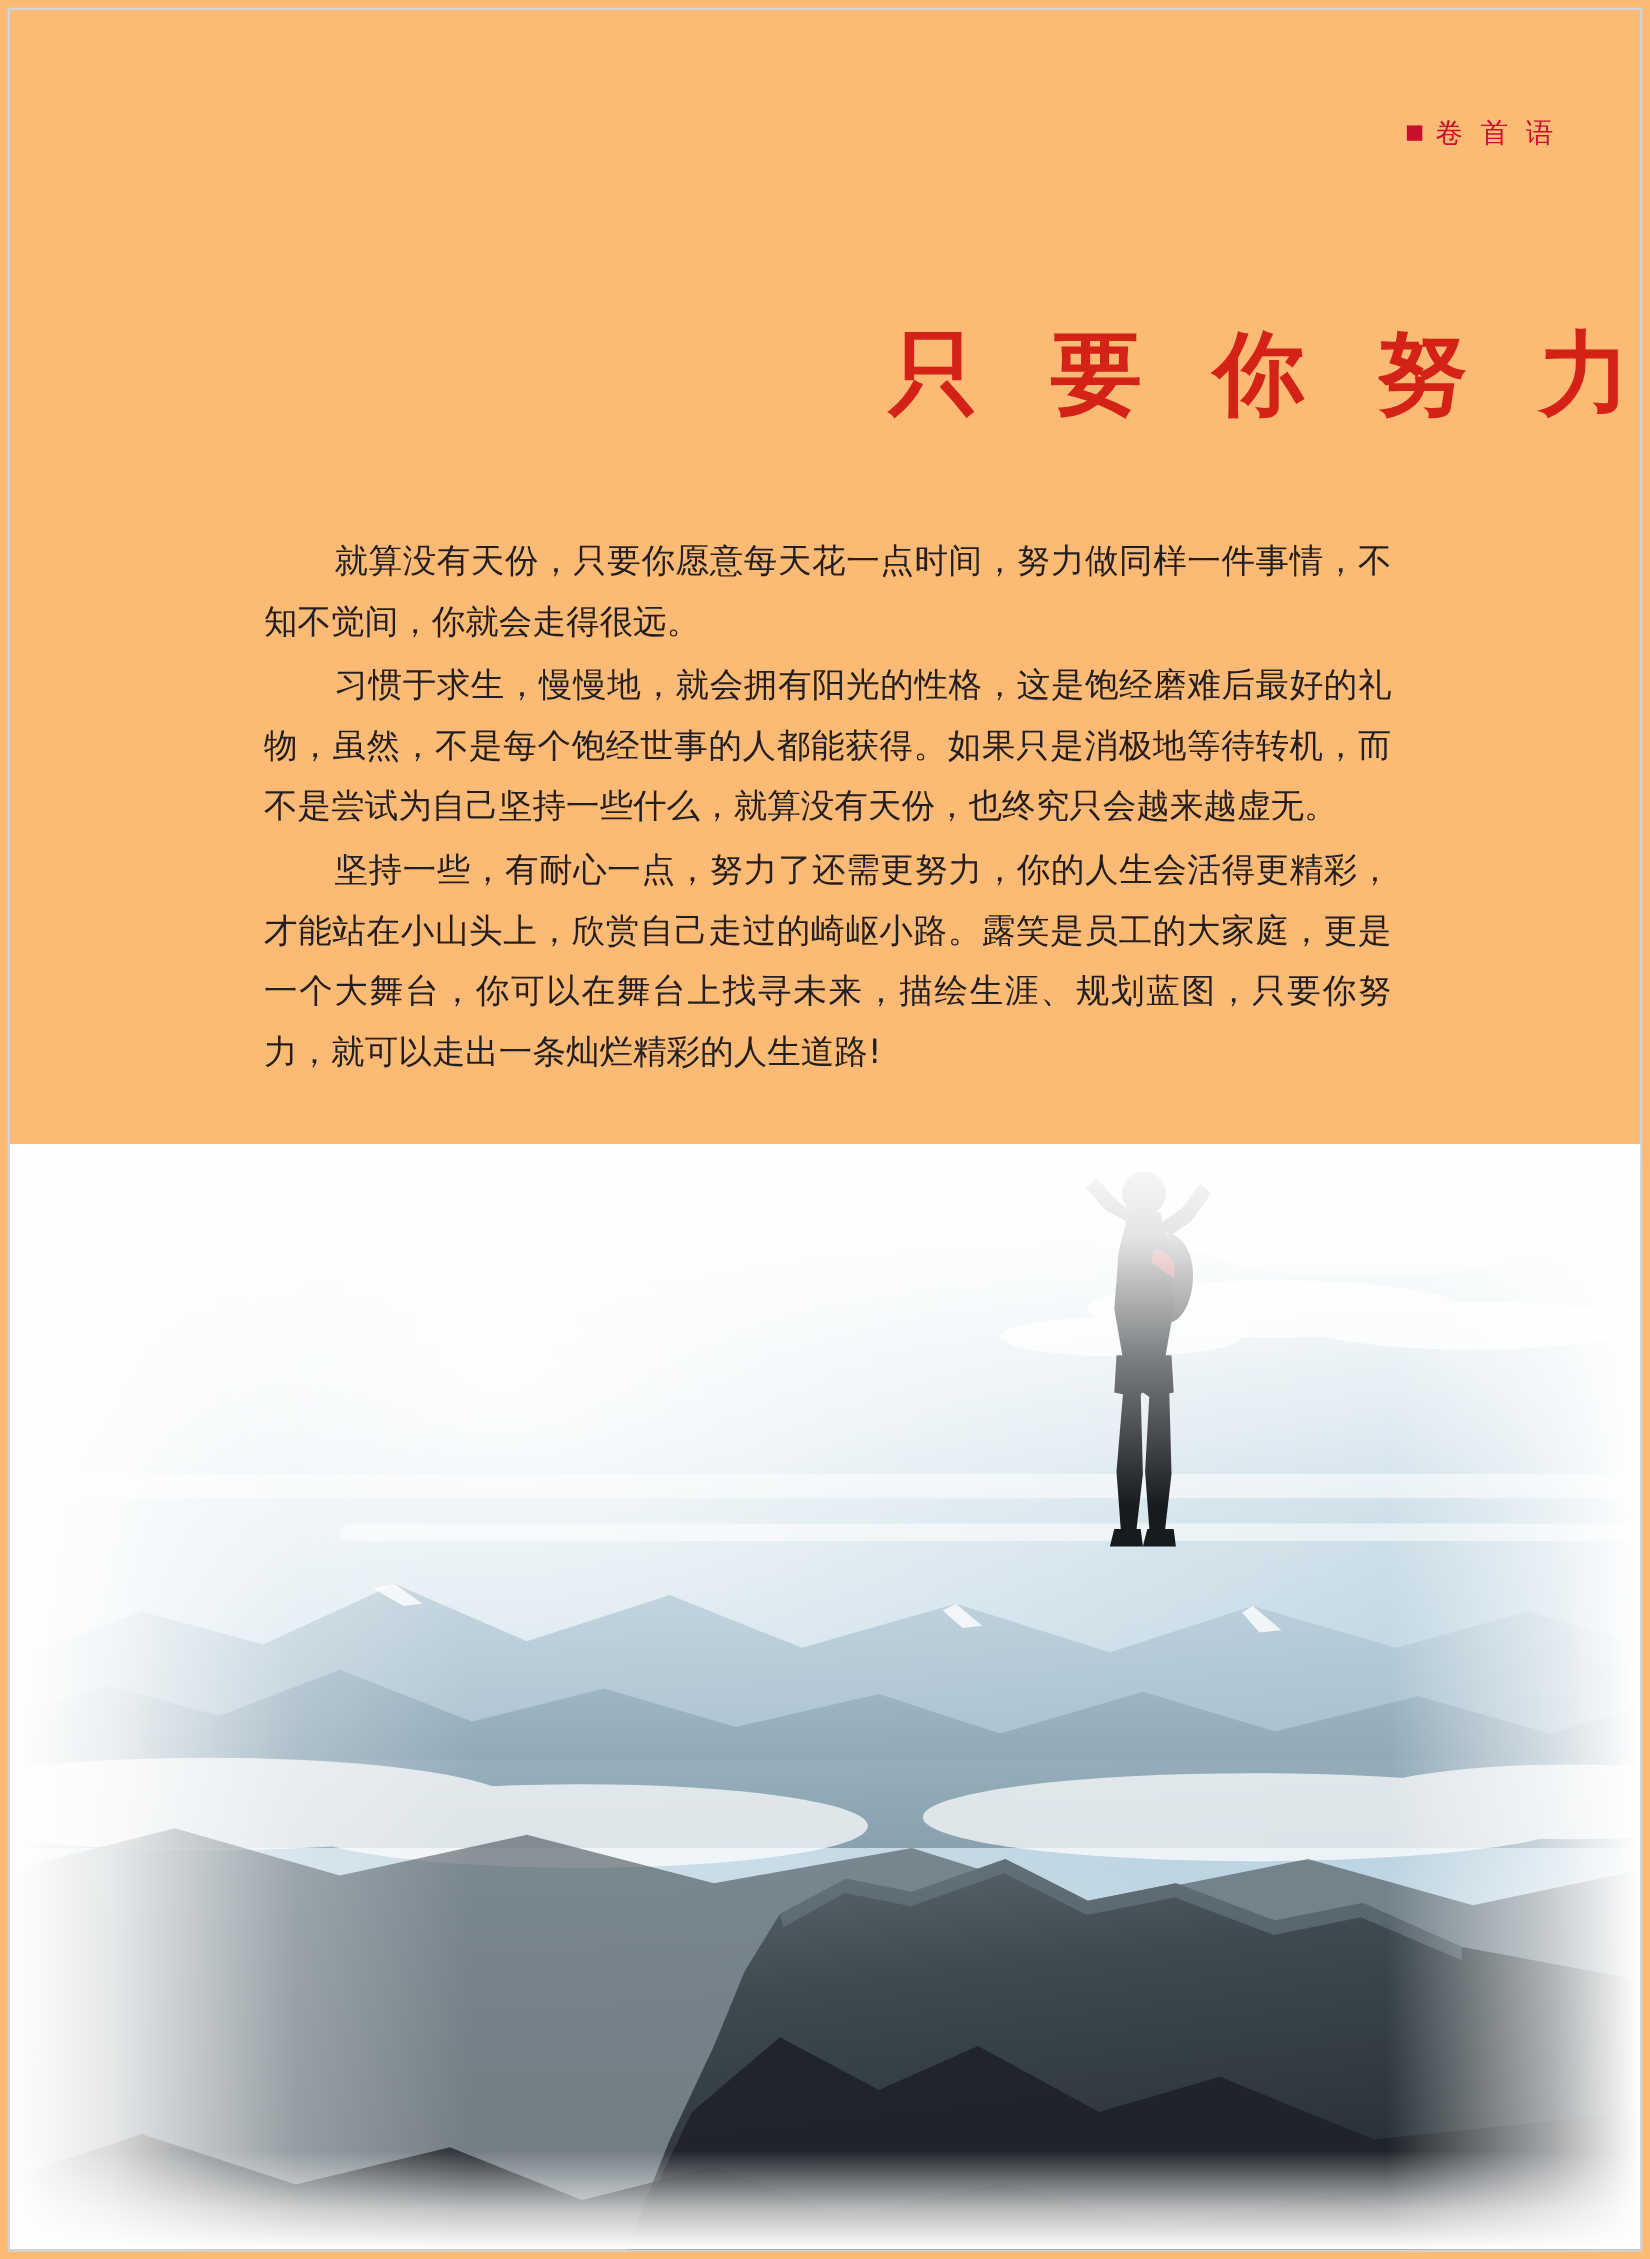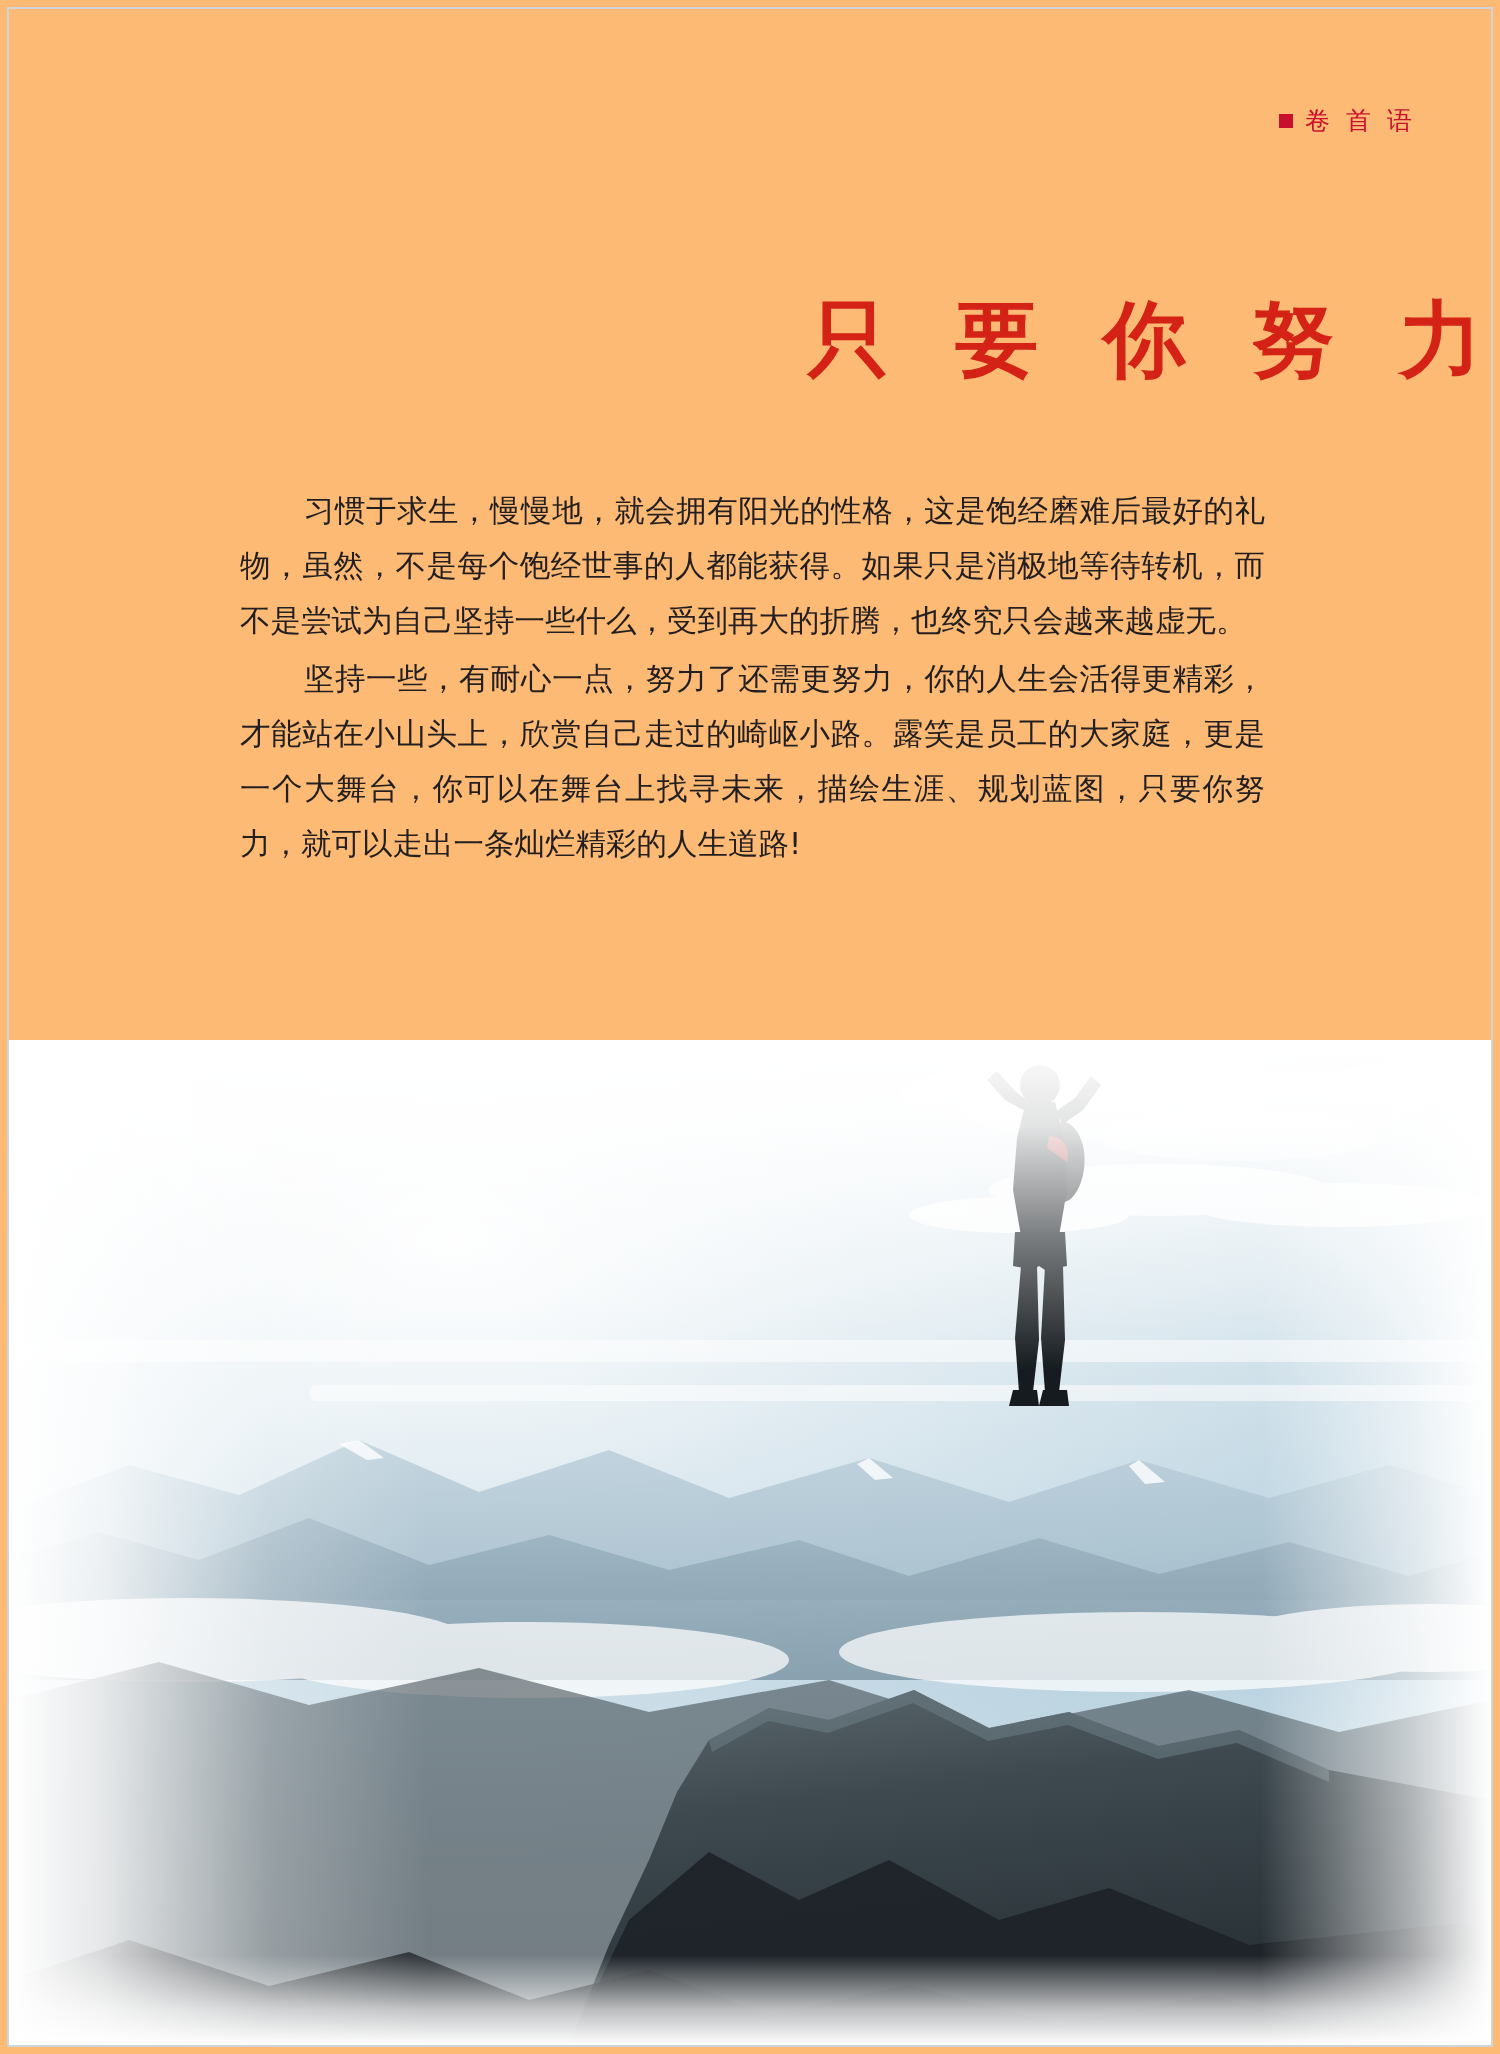--- a/index.html
+++ b/index.html
@@ -133,21 +133,22 @@
   <div class="page-frame"></div>
 
   <div class="section-tag">
     <span class="bullet"></span>
     <span class="tag-label">卷 首 语</span>
   </div>
 
   <div class="title">只 要 你 努 力</div>
 
   <div class="article">
-    <p>习惯于求生，慢慢地，就会拥有阳光的性格，这是饱经磨难后最好的礼物，虽然，不是每个饱经世事的人都能获得。如果只是消极地等待转机，而不是尝试为自己坚持一些什么，受到再大的折腾，也终究只会越来越虚无。</p>
+    <p>就算没有天份，只要你愿意每天花一点时间，努力做同样一件事情，不知不觉间，你就会走得很远。</p>
+    <p>习惯于求生，慢慢地，就会拥有阳光的性格，这是饱经磨难后最好的礼物，虽然，不是每个饱经世事的人都能获得。如果只是消极地等待转机，而不是尝试为自己坚持一些什么，就算没有天份，也终究只会越来越虚无。</p>
     <p>坚持一些，有耐心一点，努力了还需更努力，你的人生会活得更精彩，才能站在小山头上，欣赏自己走过的崎岖小路。露笑是员工的大家庭，更是一个大舞台，你可以在舞台上找寻未来，描绘生涯、规划蓝图，只要你努力，就可以走出一条灿烂精彩的人生道路!</p>
   </div>
 
   <div class="photo" title="">
     <svg width="1482" height="1005" viewBox="0 0 1482 1005" xmlns="http://www.w3.org/2000/svg" aria-hidden="true">
       <defs>
         <linearGradient id="sky" x1="0" y1="0" x2="0" y2="1">
           <stop offset="0%" stop-color="#e8f0f4"></stop>
           <stop offset="22%" stop-color="#d5e4ec"></stop>
           <stop offset="45%" stop-color="#c2d8e4"></stop>

